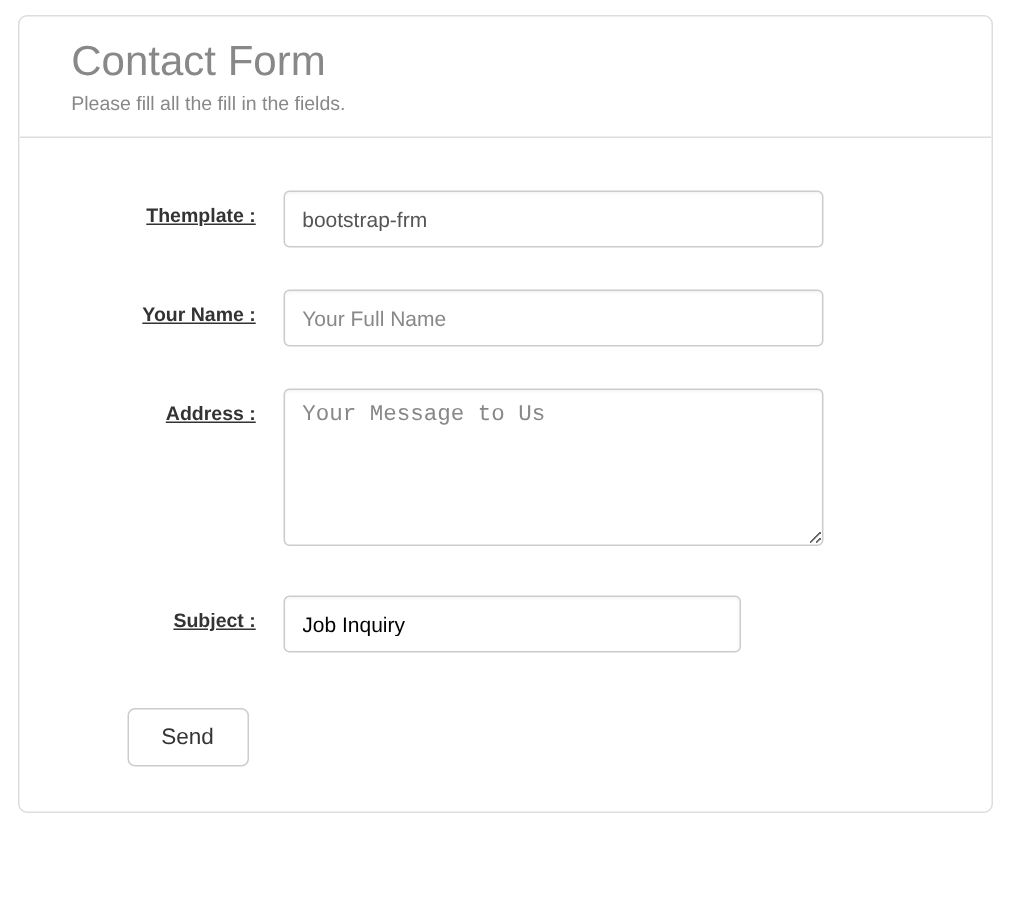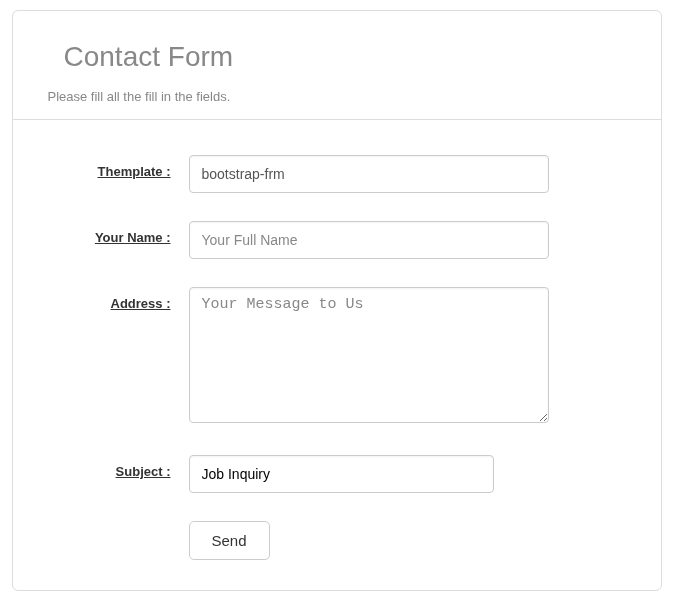--- a/index.html
+++ b/index.html
@@ -19,38 +19,38 @@
     overflow: hidden;
     background: #fff;
   }
   .panel-header {
     padding: 15px 35px 15px 35px;
     border-bottom: 1px solid #ddd;
   }
   .title {
     font-size: 28px;
     color: #888;
-    margin: 16px;
+    margin: 0;
     font-weight: 400;
     line-height: 1.1;
   }
   .subtitle {
     font-size: 13px;
     color: #888;
     margin: 4px 0 0 0;
   }
   .panel-body {
     padding: 35px 60px 30px 60px;
   }
   .row {
     display: flex;
     align-items: flex-start;
     margin-bottom: 28px;
   }
-  .row:last-child { margin-bottom: 0; }
+  .row:last-child { margin-bottom: 0; flex-direction: column; }
   .lbl {
     width: 104px;
     text-align: right;
     font-size: 13px;
     font-weight: bold;
     color: #333;
     padding-top: 9px;
     padding-right: 6px;
     flex-shrink: 0;
     text-decoration: underline;
@@ -70,21 +70,21 @@
   }
   .text-input {
     height: 38px;
     padding: 6px 12px;
   }
   .text-input::placeholder, .textarea::placeholder {
     color: #888;
     opacity: 1;
   }
   .textarea {
-    height: 136px;
+    height: 105px;
     padding: 8px 12px;
     font-family: "Courier New", monospace;
     font-size: 15px;
     resize: both;
   }
   .select {
     height: 38px;
     padding: 6px 30px 6px 12px;
     appearance: none;
     -webkit-appearance: none;

